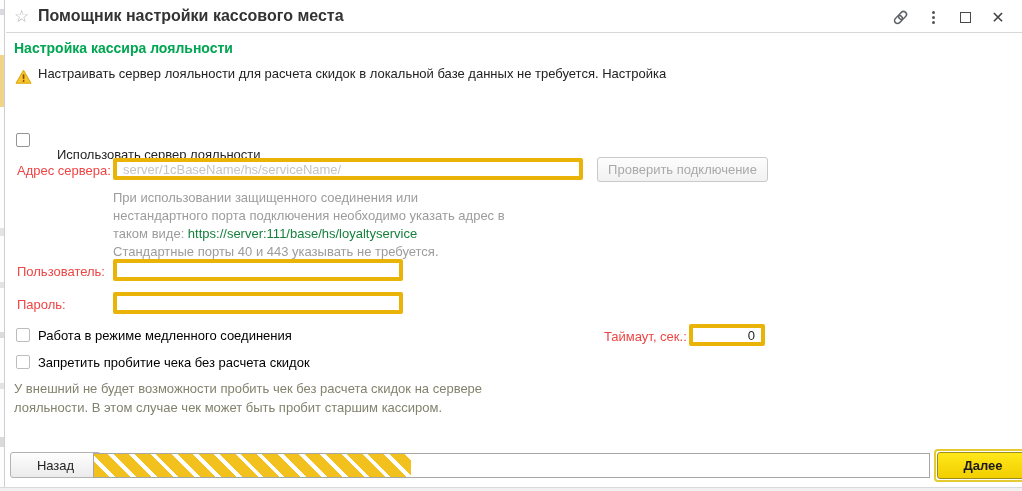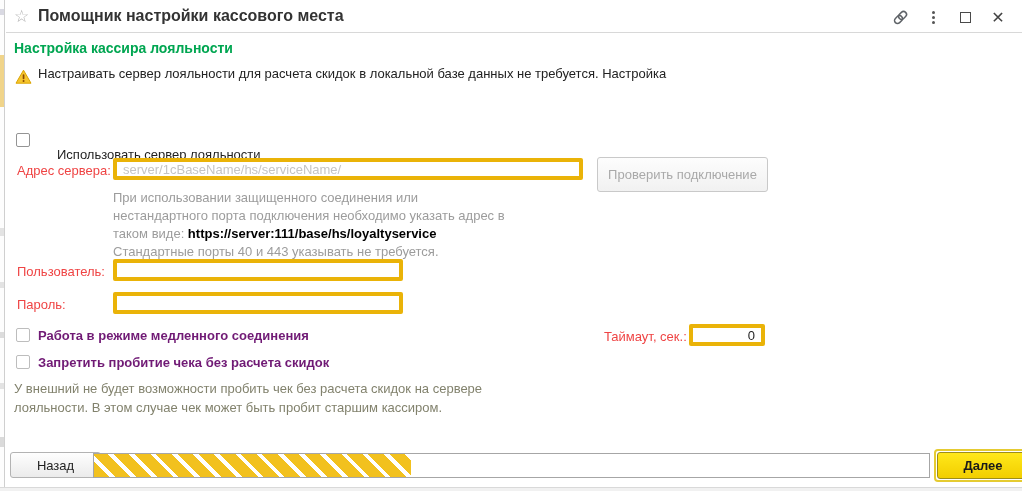--- a/index.html
+++ b/index.html
@@ -34,32 +34,32 @@
   .heading { position:absolute; left:14px; top:40px; font-size:14px; font-weight:bold; color:#00a651; }
 
   
   .warn-icon { position:absolute; left:15px; top:69px; }
   .warn-text { position:absolute; left:38px; top:65px; width:640px; line-height:18.5px; color:#222; }
 
   
   .cbox { position:absolute; width:14px; height:14px; background:#fff; border:1px solid #949494; border-radius:2px; cursor:pointer; }
   .cbox.dis { border-color:#bdbdbd; }
   .cb-label { position:absolute; white-space:nowrap; cursor:pointer; }
-  .cb-label.dis { color:#701a75;font-weight:bold; }
+  .cb-label.dis { color:#000000; }
 
   .flabel { position:absolute; color:#ef4444; white-space:nowrap; }
   .inp { position:absolute; border:4px solid #eab308; border-radius:2px; background:#fff; font-family:inherit; font-size:13px; color:#1f1f1f; padding:0 6px; outline:none; }
   .inp::placeholder { color:#c4c4c4; }
 
   .btn { position:absolute; border:1px solid #b3b3b3; border-radius:3px; background:linear-gradient(#fefefe,#ebebeb); font-family:inherit; font-size:13px; color:#1f1f1f; cursor:pointer; }
   .btn.dis { color:#a9a9a9; border-color:#c9c9c9; background:linear-gradient(#fdfdfd,#f1f1f1); }
 
   
   .help { position:absolute; left:113px; top:189px; line-height:18px; color:#9c9c9c; white-space:nowrap; }
-  .help .url { font-weight:bold; color:#000000; }
+  .help .url { font-weight:normal; color:#15803d; }
 
   .note { position:absolute; left:14px; top:379px; line-height:19px; color:#82826d; white-space:nowrap; }
 
   
   .progress { position:absolute; left:93px; top:453px; width:837px; height:25px; border:1px solid #a6a6a6; background:#fff; }
   .progress-fill { height:100%; width:38%; background:repeating-linear-gradient(45deg,#f2c11e 0 11px,#ffffff 11px 15px); }
   .back-btn { left:10px; top:452px; width:91px; height:26px; }
   .next-ring { position:absolute; left:934px; top:449px; width:98px; height:33px; border:2px solid #e5cb31; border-radius:4px; background:#fff; padding:1px; }
   .next-btn { width:100%; height:100%; border:1px solid #9c8d1a; border-radius:3px; background:linear-gradient(#ffe81a,#f2ce00); font-family:inherit; font-size:13px; font-weight:bold; color:#1a1a1a; cursor:pointer; }
 
@@ -116,21 +116,21 @@
   </span>
   <div class="warn-text">
     <div>Настраивать сервер лояльности для расчета скидок в локальной базе данных не требуется. Настройка</div>
   </div>
 
   <div class="cbox" style="left:16px; top:133px;"></div>
   <span class="cb-label" style="left:38px; top:147px;margin-left:19px;">Использовать сервер лояльности</span>
 
   <span class="flabel" style="left:17px; top:163px;">Адрес сервера:</span>
   <input class="inp" style="left: 113px; top: 158px; width: 470px; height: 22px;" type="text" placeholder="server/1cBaseName/hs/serviceName/">
-  <button class="btn dis" style="left:597px; top:157px; width:171px; height:35px;">Проверить подключение</button>
+  <button class="btn dis" style="left:597px; top:157px; width:171px; height:25px;">Проверить подключение</button>
 
   <div class="help">
     <div>При использовании защищенного соединения или</div>
     <div><span>нестандартного порта подключения необходимо указать адрес в</span></div>
     <div><span>таком виде: </span><span class="url">https://server:111/base/hs/loyaltyservice</span></div>
     <div>Стандартные порты 40 и 443 указывать не требуется.</div>
   </div>
 
   <span class="flabel" style="left:17px; top:264px;">Пользователь:</span>
   <input class="inp" style="left: 113px; top: 259px; width: 290px; height: 22px;" type="text">

